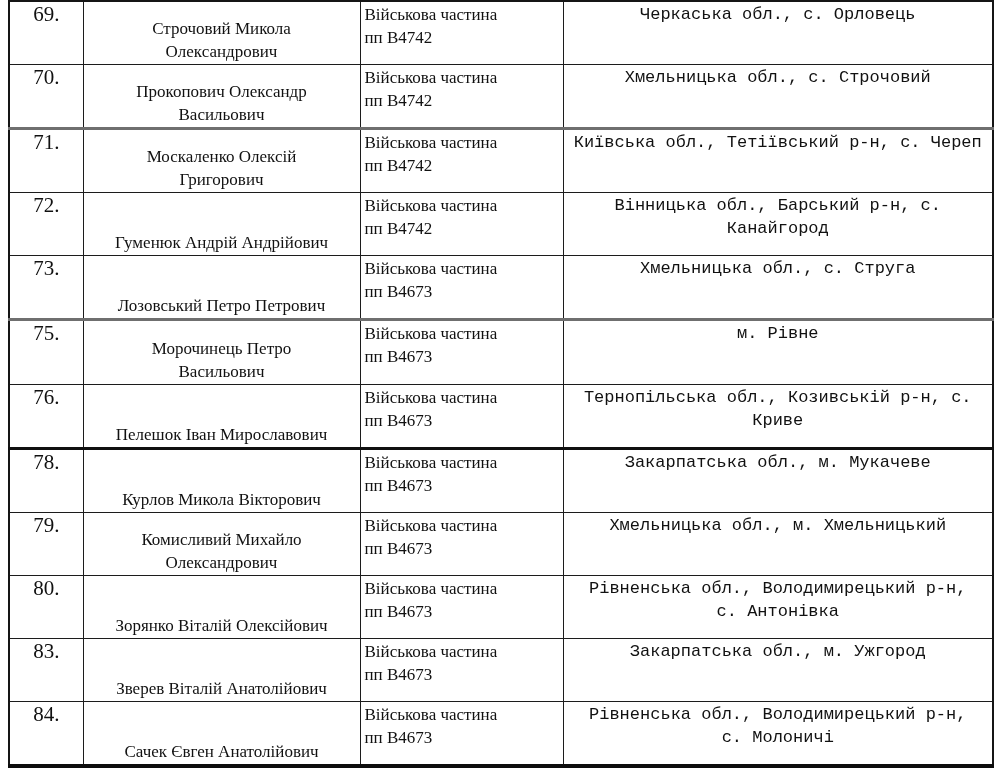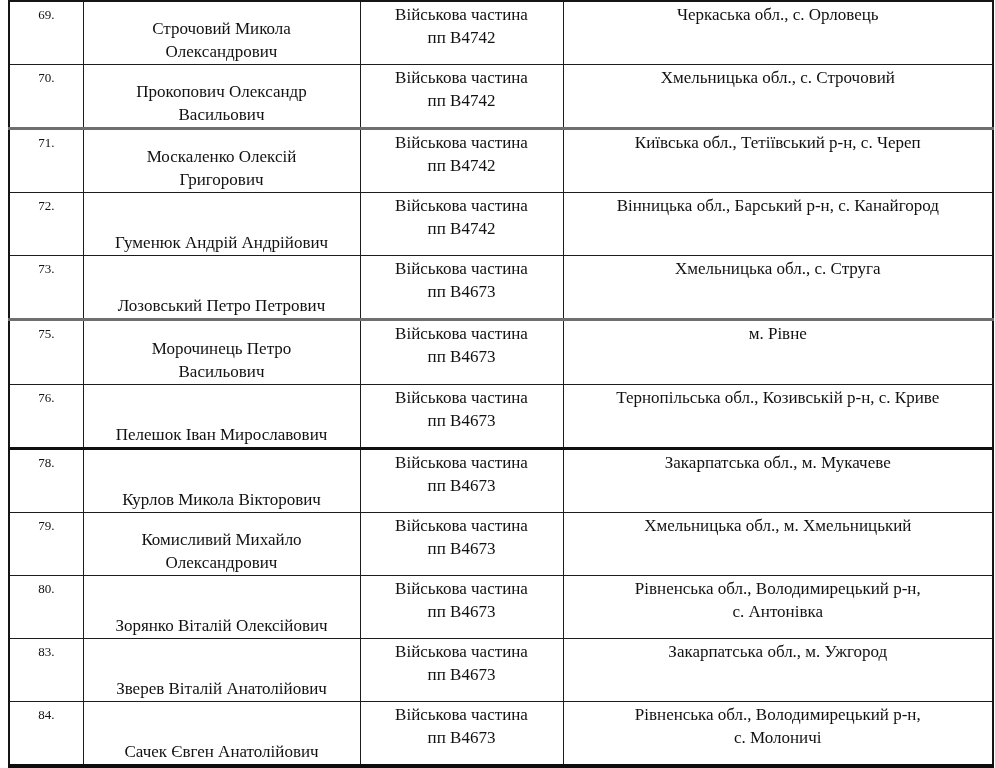--- a/index.html
+++ b/index.html
@@ -36,37 +36,38 @@
     padding: 0 4px;
     font-size: 17px;
     line-height: 23px;
     white-space: pre-line;
     overflow: hidden;
   }
   td.c-num {
     text-align: center;
     vertical-align: top;
     padding-top: 1px;
-    font-size: 13px;
+    font-size: 21px;
   }
   td.c-name {
     text-align: center;
     vertical-align: bottom;
     padding-bottom: 1px;
     margin-left: 35px;
   }
   td.c-unit {
-    text-align: center;
+    text-align: left;
     vertical-align: top;
     padding-top: 1px;
   }
   td.c-loc {
     text-align: center;
     vertical-align: top;
     padding-top: 1px;
+    font-family: Liberation Mono, monospace;
   }
   tr.sep-gray td { border-bottom: 3.5px solid #6f6f6f; }
   tr.sep-black td { border-bottom: 3.5px solid #101010; }
 </style>
 </head>
 <body>
 
 <div class="page">
   <table class="roster">
     <colgroup>

